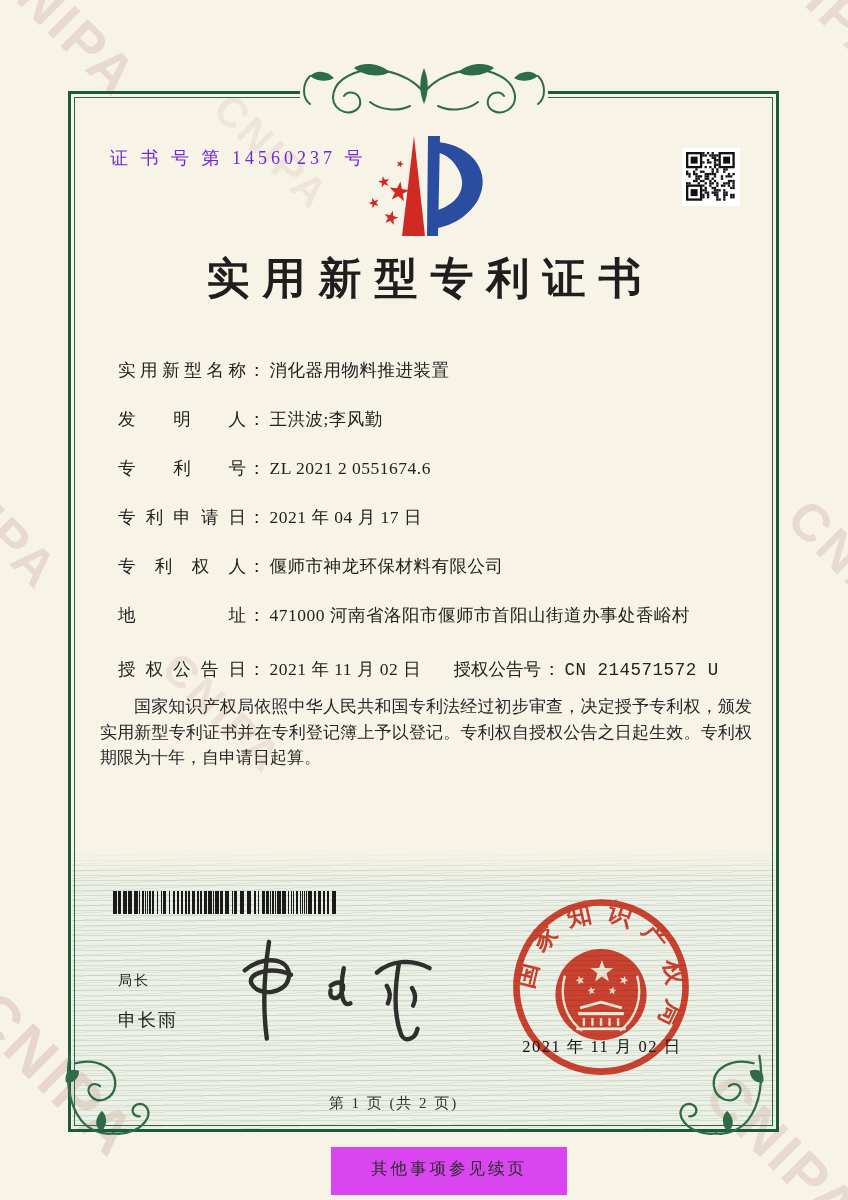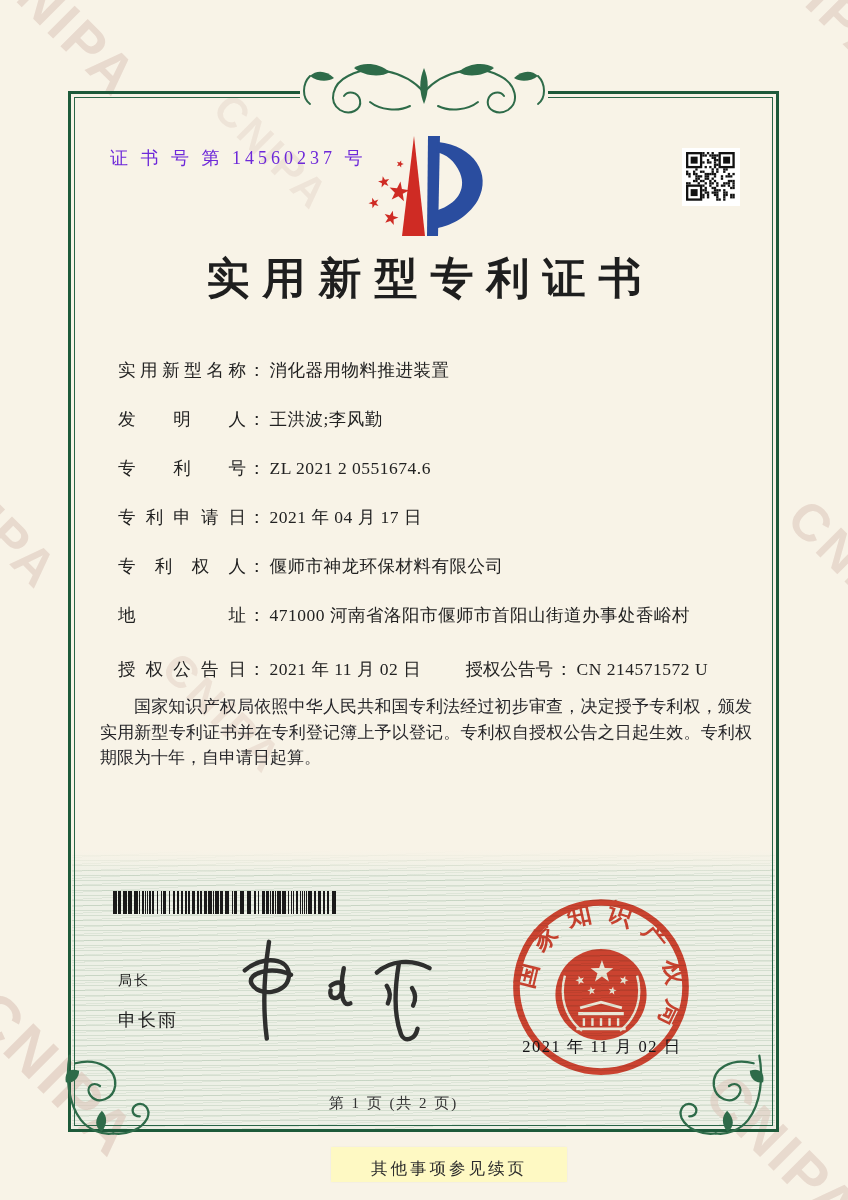--- a/index.html
+++ b/index.html
@@ -24,38 +24,38 @@
   .title{position:absolute;left:0;top:250px;width:848px;text-align:center;font-size:43px;
          font-weight:bold;letter-spacing:13px;text-indent:13px;z-index:4;color:#1e1e1e;}
   .logo{position:absolute;left:346px;top:134px;z-index:4;}
   .qr{position:absolute;left:682px;top:148px;z-index:4;}
   
   .fields{position:absolute;left:118px;top:358px;width:600px;z-index:4;font-size:17.5px;}
   .frow{position:absolute;left:0;white-space:nowrap;}
   .flabel{display:inline-block;width:128px;text-align:justify;text-align-last:justify;vertical-align:top;}
   .fcolon{display:inline-block;margin:0 4px 0 2px;}
   .fvalue{letter-spacing:.5px;}
-  .grp2{margin-left:40px;}
+  .grp2{margin-left:28px;font-family:Liberation Mono, monospace;}
   
   .bodytext{position:absolute;left:100px;top:694px;width:652px;z-index:4;font-size:17px;
             line-height:25.5px;text-align:justify;color:#26262a;}
   .bodytext p{margin:0;text-indent:2em;}
   
   .barcode{position:absolute;left:113px;top:891px;z-index:4;}
   .chief{position:absolute;left:118px;top:972px;font-size:14px;letter-spacing:2px;z-index:4;}
   .chiefname{position:absolute;left:118px;top:1008px;font-size:18px;letter-spacing:2px;z-index:4;}
   .signature{position:absolute;left:225px;top:933px;z-index:4;}
   .seal{position:absolute;left:506px;top:892px;width:190px;height:190px;z-index:4;
         mix-blend-mode:multiply;opacity:.94;}
   .sealdate{position:absolute;left:503px;top:1036px;width:198px;text-align:center;z-index:6;
             font-size:16.5px;letter-spacing:1.5px;color:#141417;}
   .pageinfo{position:absolute;left:68px;top:1094px;width:651px;text-align:center;z-index:4;
             font-size:15px;letter-spacing:2px;color:#333;}
-  .contbox{position:absolute;left:331px;top:1147px;width:236px;height:35px;line-height:44px;
-           background:#fef9c3;text-align:center;font-size:16.5px;letter-spacing:3px;z-index:4;
+  .contbox{position:absolute;left:331px;top:1147px;width:236px;height:48px;line-height:44px;
+           background:#d946ef;text-align:center;font-size:16.5px;letter-spacing:3px;z-index:4;
            color:#2b2b2b;box-shadow:0 0 2px rgba(0,0,0,.05);}
   .orn-top{position:absolute;left:274px;top:58px;z-index:4;}
   .orn-corner{position:absolute;z-index:4;}
 </style>
 </head>
 <body>
 
 <div class="wave-strip"></div>
 
 <div class="wm" style="left:-30px;top:-12px;font-size:56px;">CNIPA</div>

